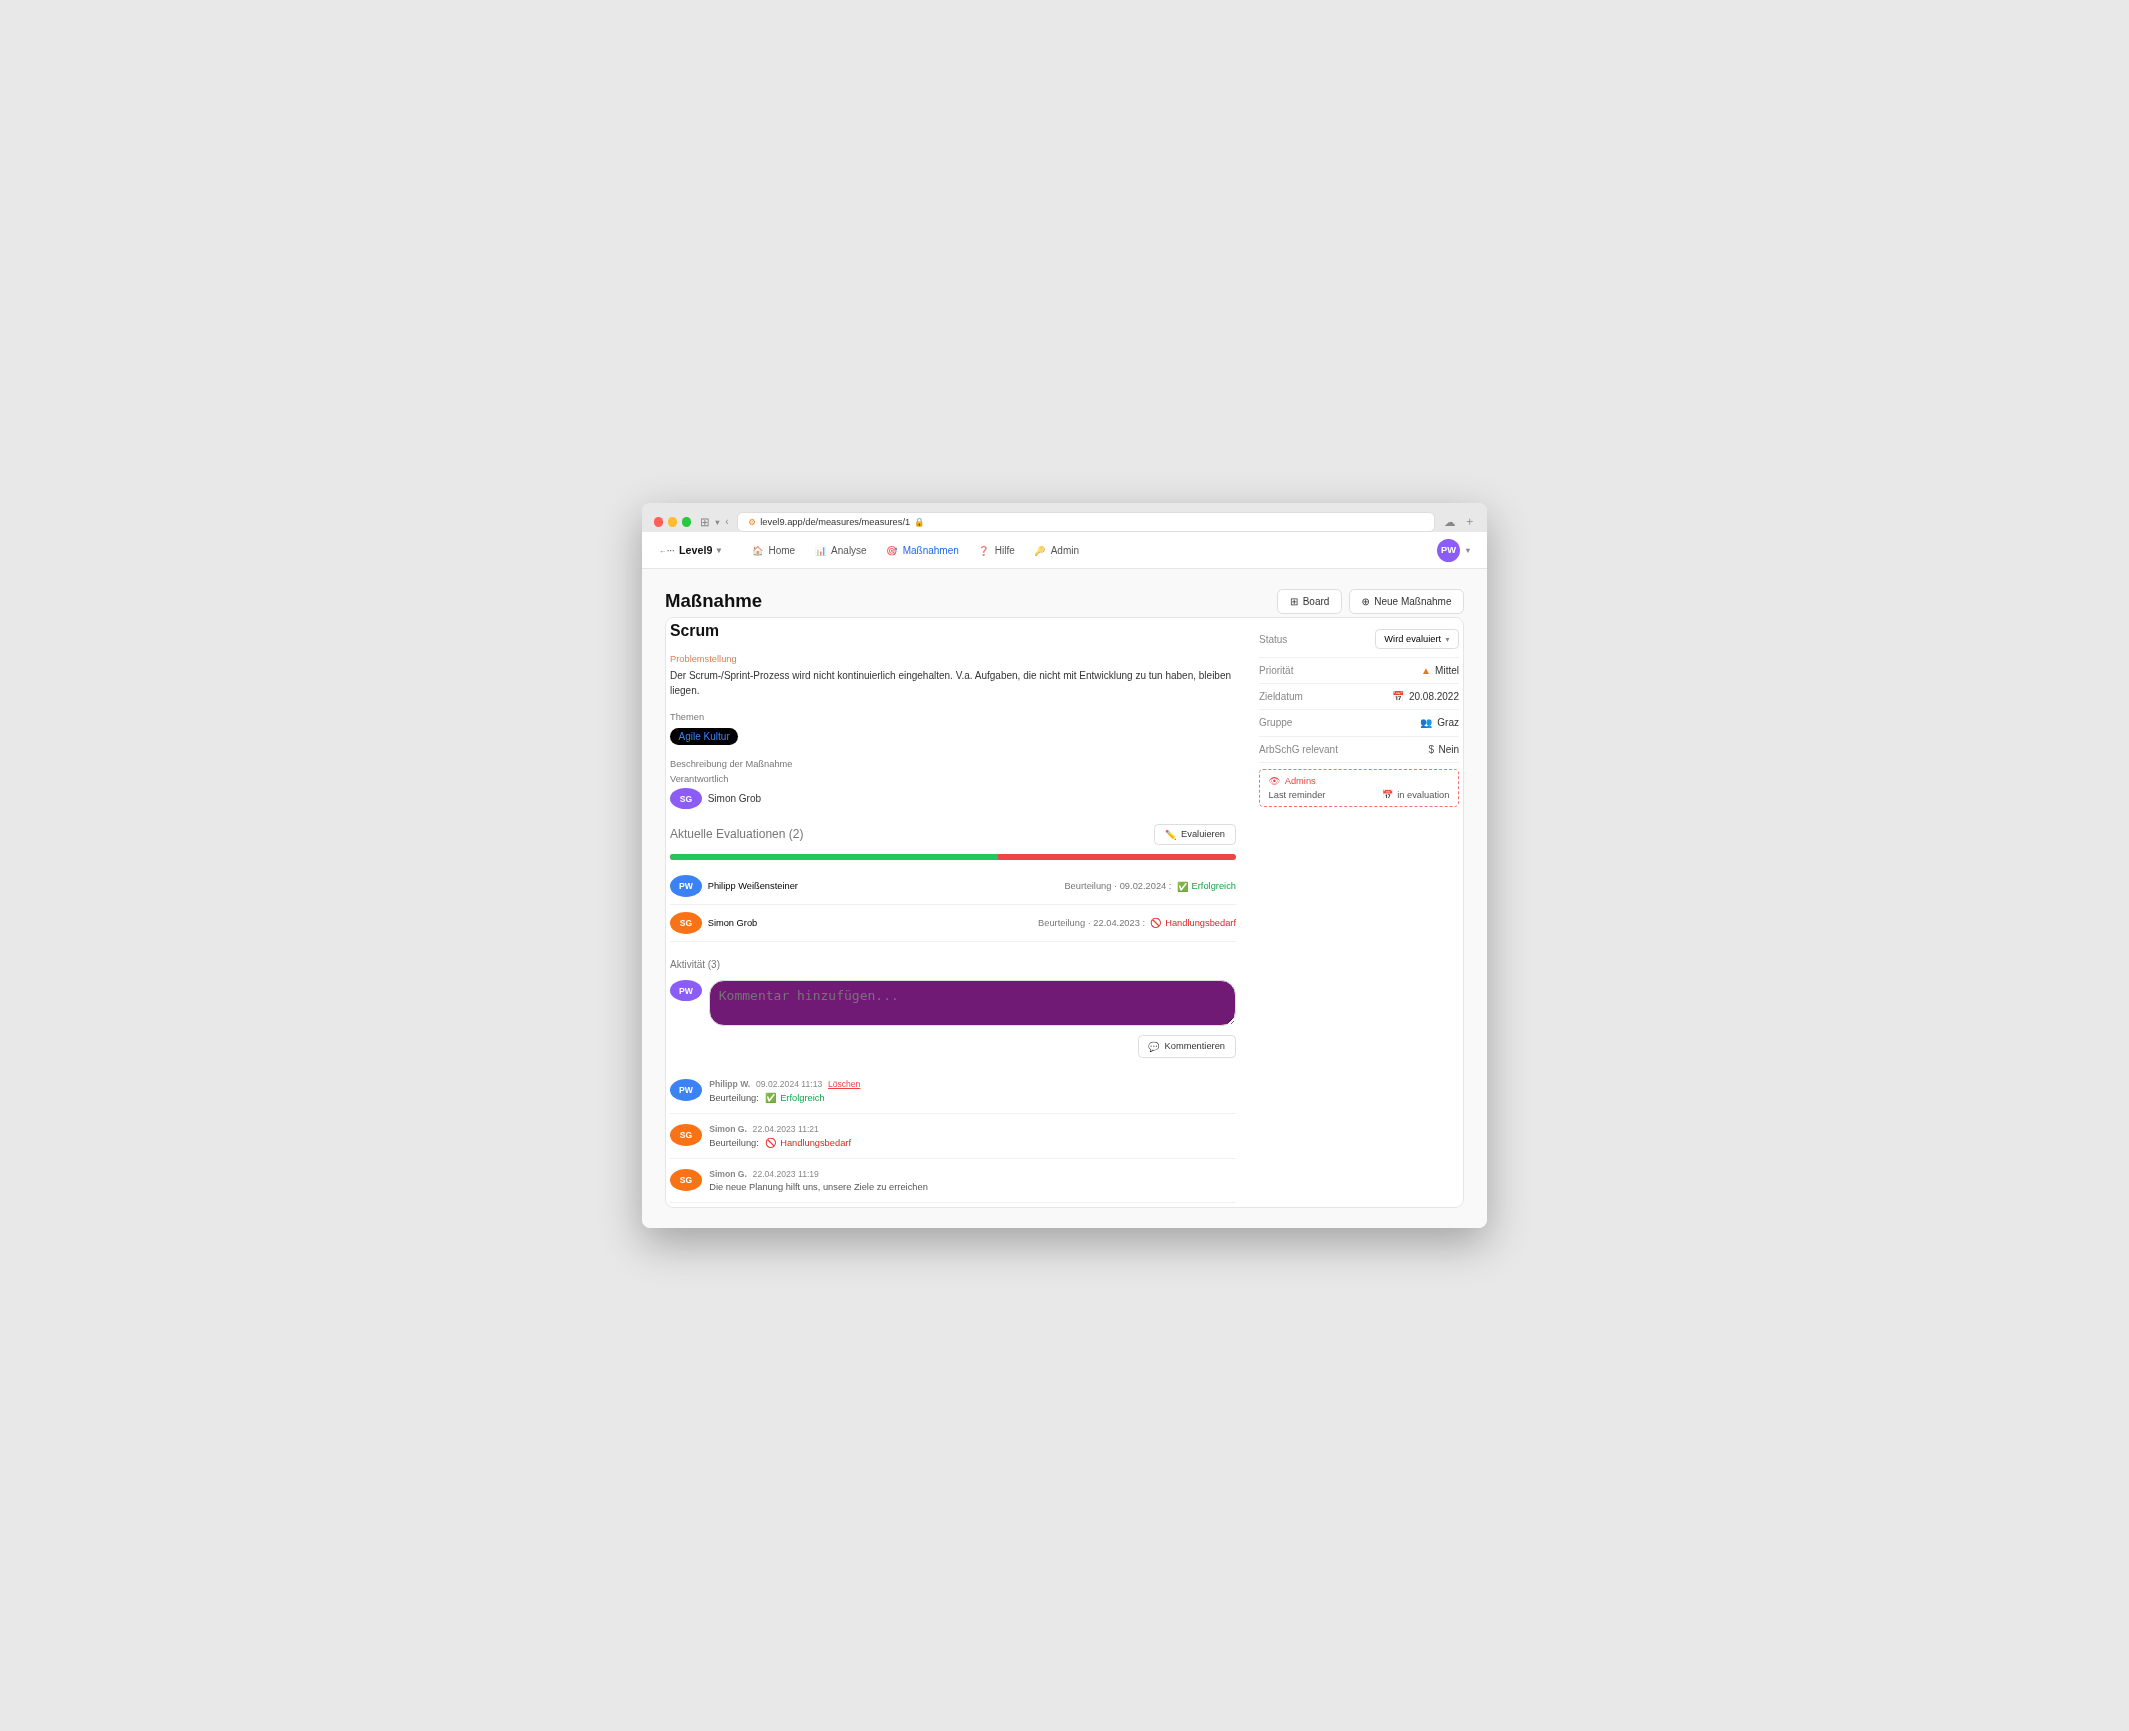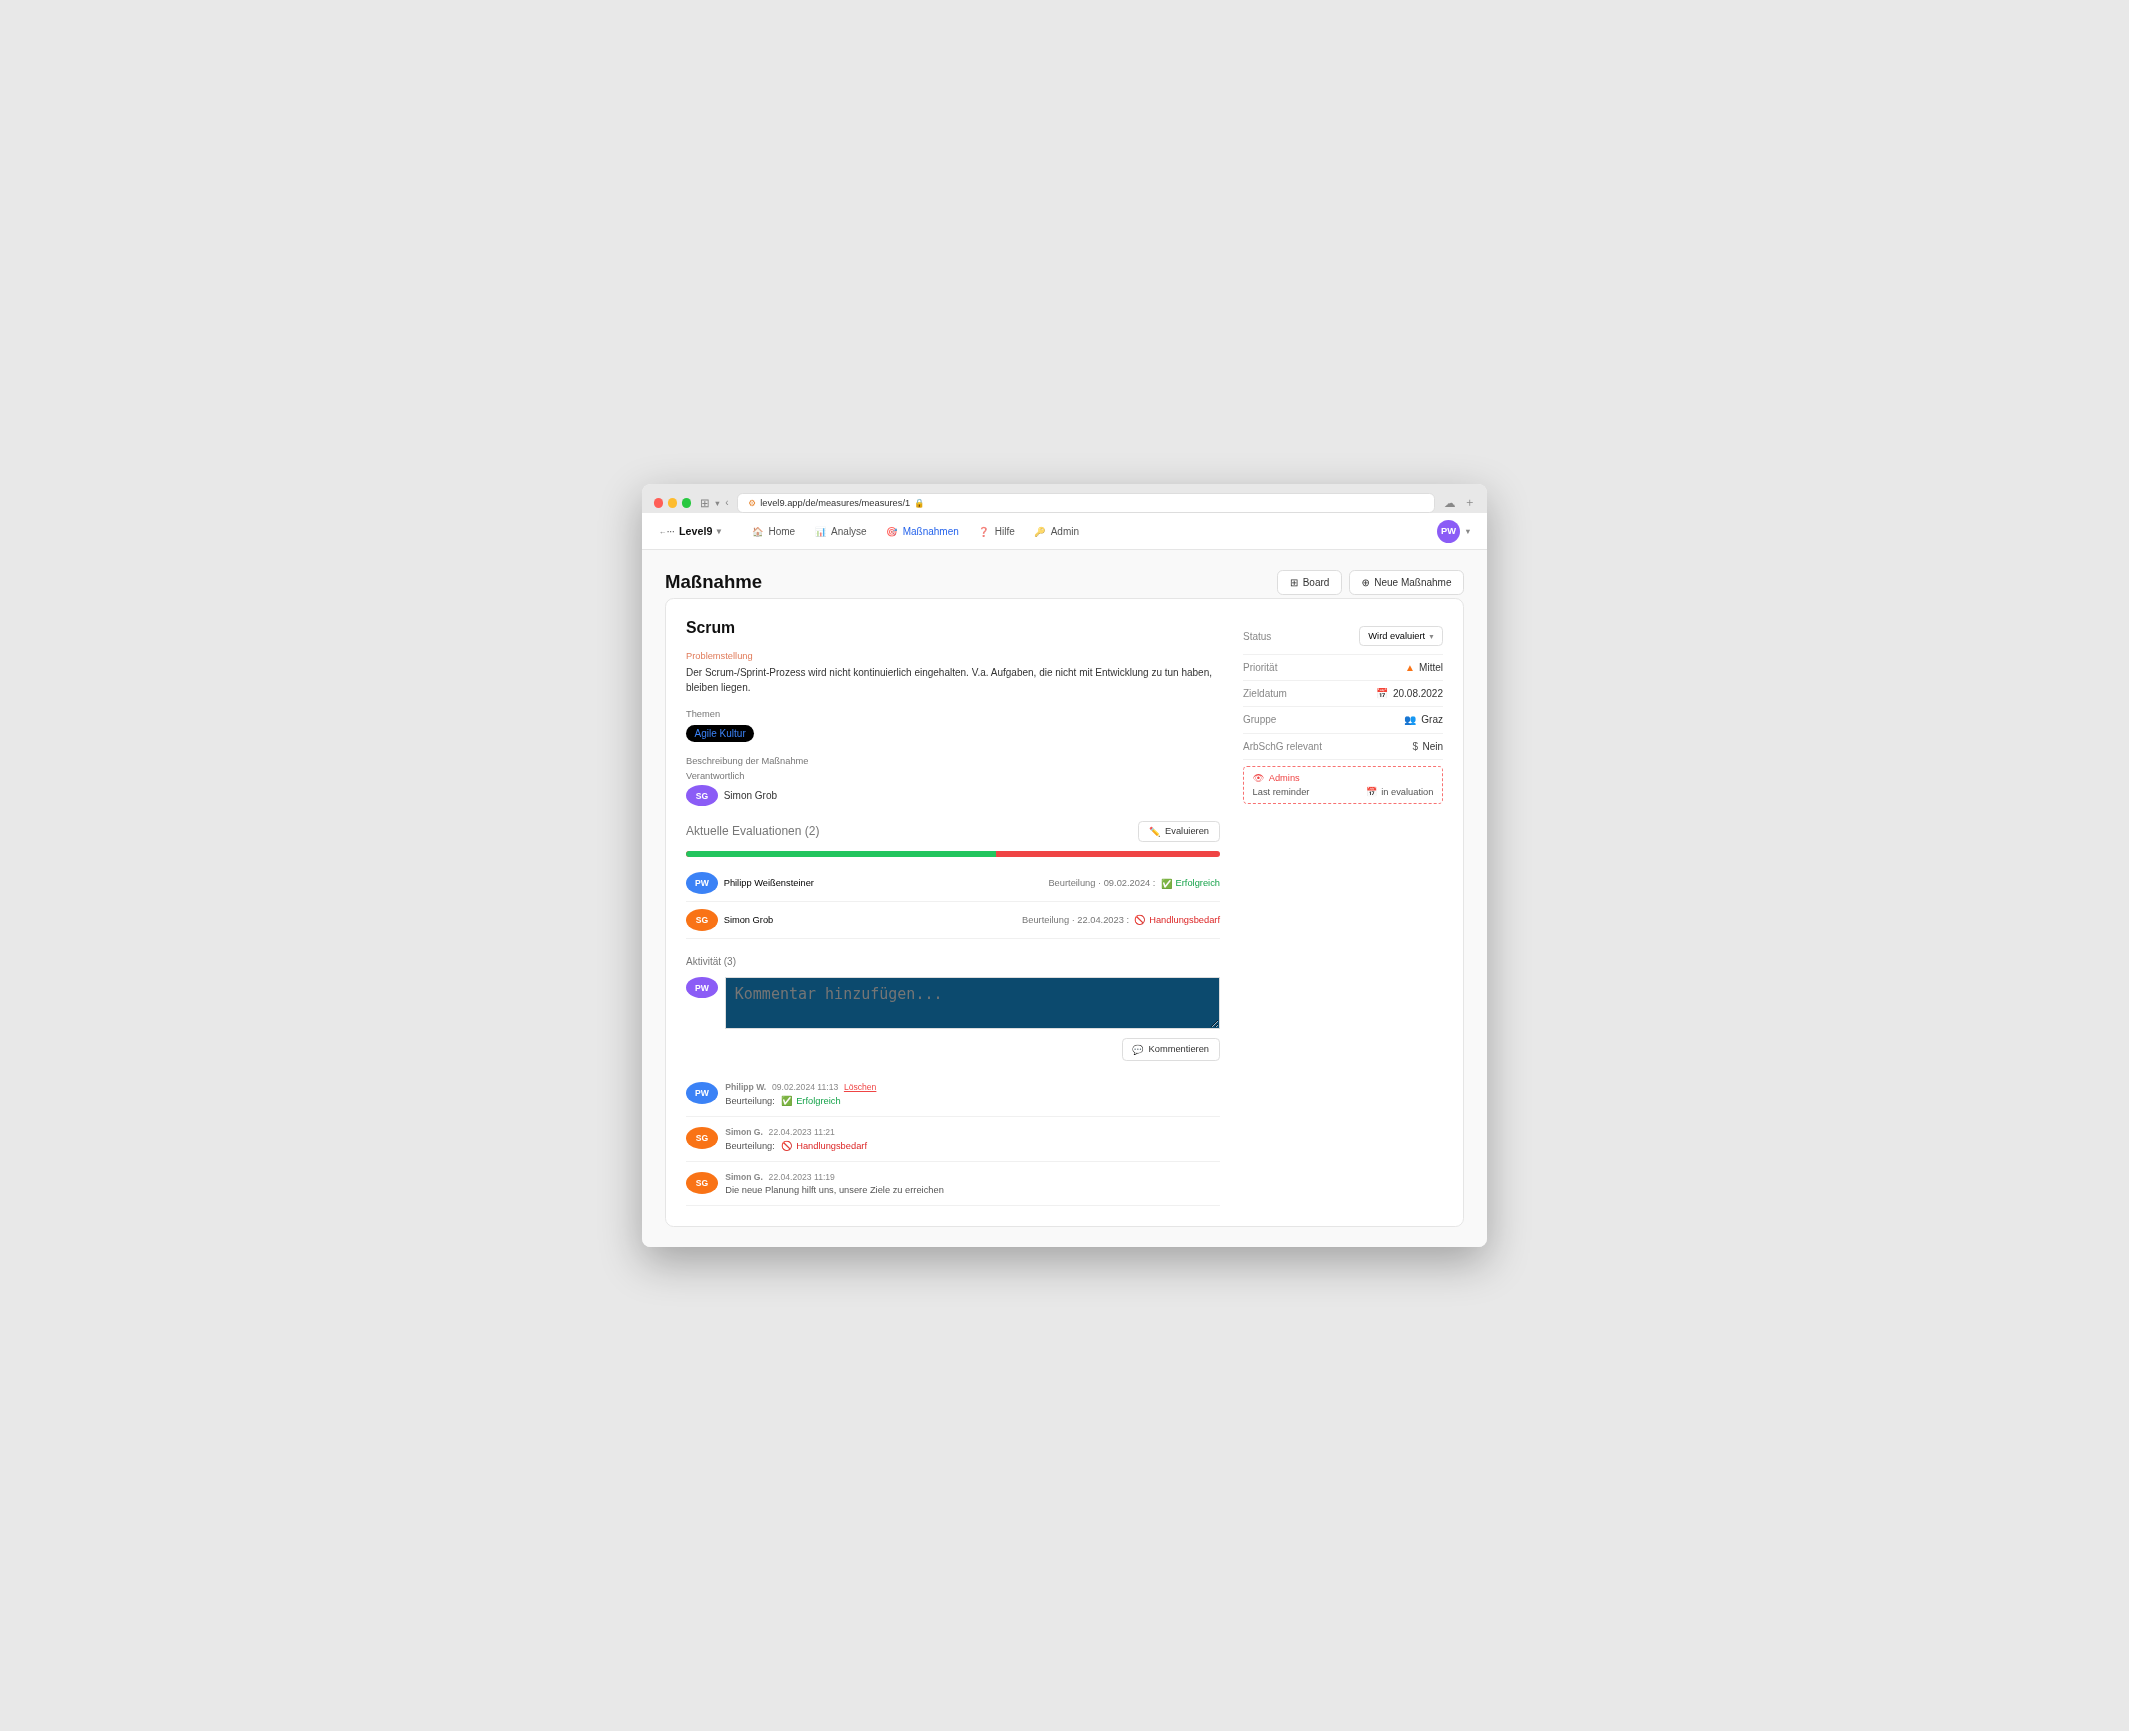--- a/index.html
+++ b/index.html
@@ -150,21 +150,21 @@
     }
     .btn-primary {
       background: white;
       color: #333;
     }
     
     .main-card {
       background: white;
       border-radius: 8.6px;
       border: 0.7px solid #e5e5e5;
-      padding: 20px;
+      padding: 4px;
       display: grid;
       grid-template-columns: 1fr 200px;
       gap: 23px;
     }
     .card-left {}
     .card-title {
       font-size: 15.8px;
       font-weight: 700;
       color: #111;
       margin-bottom: 14.3px;
@@ -304,27 +304,27 @@
       margin-bottom: 10px;
     }
     .comment-box {
       display: flex;
       gap: 7.2px;
       margin-bottom: 8.6px;
     }
     .comment-textarea {
       flex: 1;
       border: 0.7px solid #ddd;
-      border-radius: 1px;
+      border-radius: 15px;
       padding: 7.2px 8.6px;
-      font-size: 15px;
+      font-size: 13px;
       color: #999;
       resize: vertical;
       min-height: 43px;
-      background: #0c4a6e;
+      background: #701a75;
       outline: none;
     }
     .comment-actions {
       display: flex;
       justify-content: flex-end;
       margin-bottom: 11.5px;
     }
     .btn-comment {
       display: flex;
       align-items: center;

